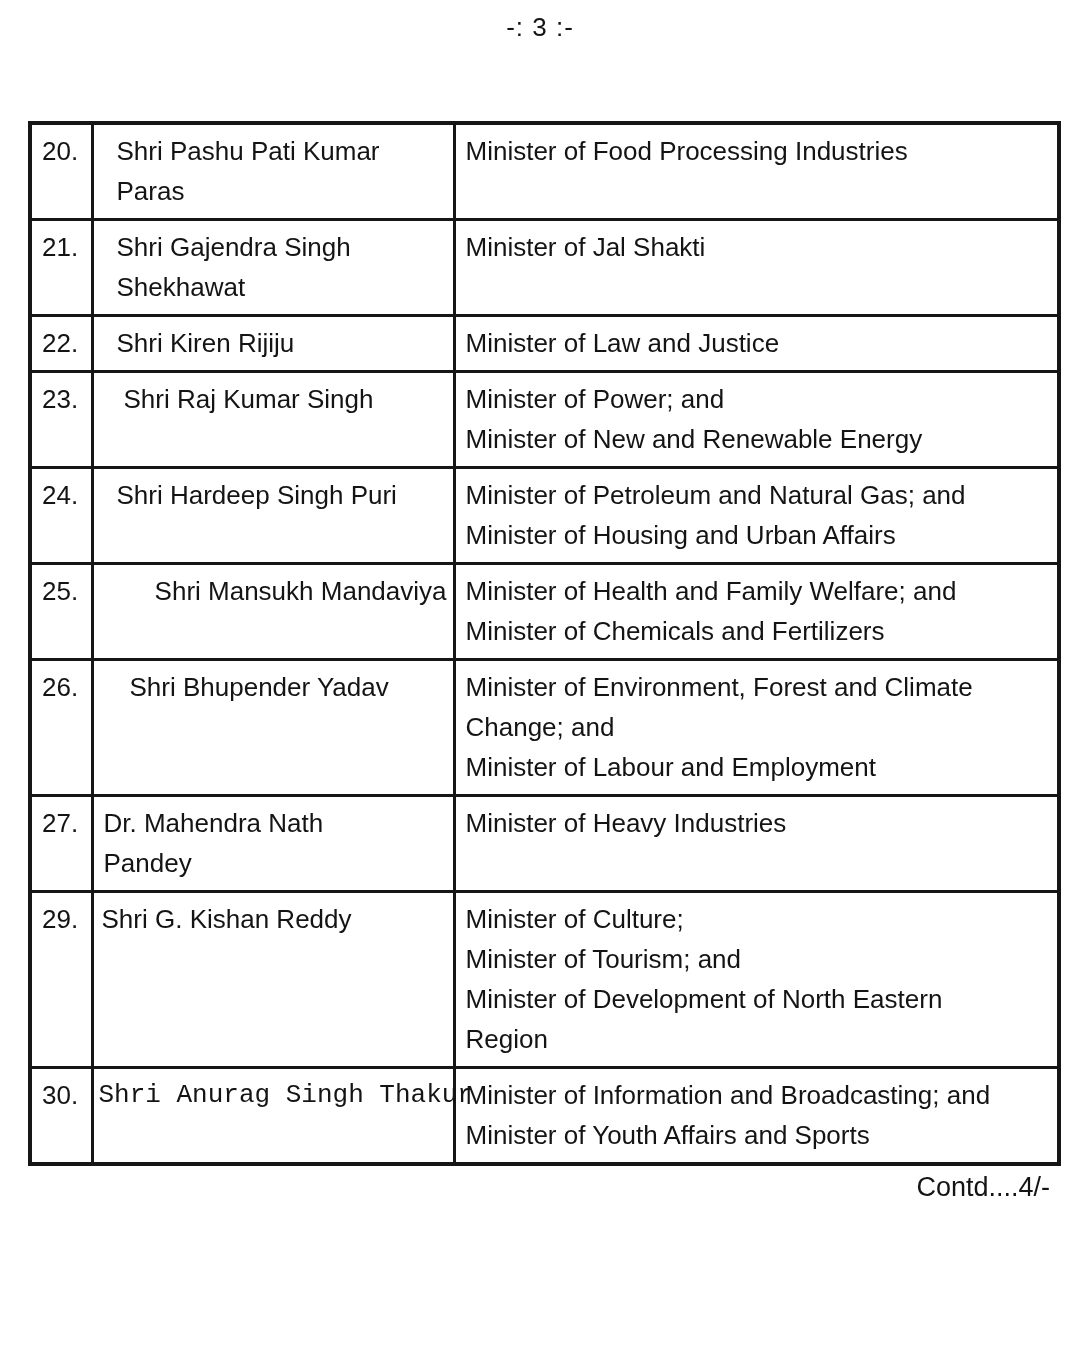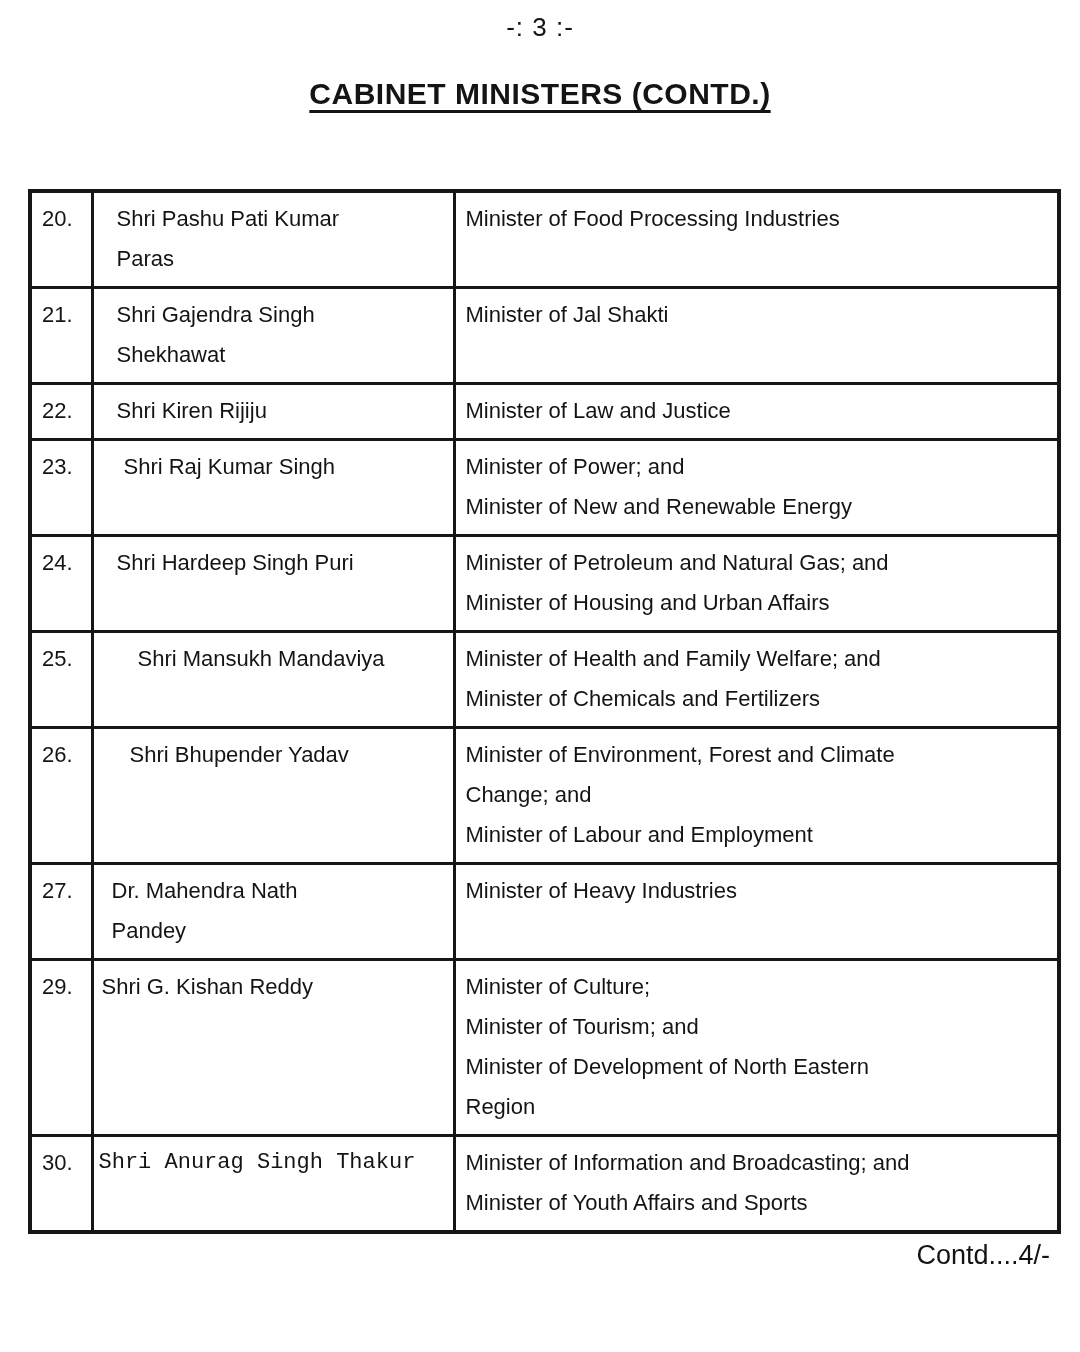--- a/index.html
+++ b/index.html
@@ -34,21 +34,21 @@
     margin: 78px 0 0 28px;
     width: 1029px;
     border: 4px solid #161616;
   }
   .col-no { width: 62px; }
   .col-name { width: 362px; }
   .col-portfolio { width: 605px; }
   td {
     border: 3px solid #161616;
     vertical-align: top;
-    font-size: 22px;
+    font-size: 26px;
     padding: 6px 6px 7px 9px;
   }
   td.no-cell { padding-left: 10px; }
   td.portfolio-cell { padding-left: 10px; }
   .cell-line {
     line-height: 40px;
     white-space: nowrap;
   }
   .footer-note {
     margin-top: 6px;
@@ -56,21 +56,20 @@
     padding-right: 30px;
     font-size: 27px;
   }
 </style>
 </head>
 <body>
 
 <div class="page">
   <div class="page-number">-: 3 :-</div>
 
-  <div class="doc-title">CABINET MINISTERS (CONTD.)</div>
 
   <table class="ministers-table">
     <colgroup>
       <col class="col-no">
       <col class="col-name">
       <col class="col-portfolio">
     </colgroup>
     <tbody id="table-body">
         <tr>
           <td class="no-cell">
@@ -128,21 +127,21 @@
           </td>
           <td class="portfolio-cell">
             <div class="cell-line">Minister of Petroleum and Natural Gas; and</div>
             <div class="cell-line">Minister of Housing and Urban Affairs</div>
           </td>
         </tr>
         <tr>
           <td class="no-cell">
             <div class="cell-line">25.</div>
           </td>
-          <td class="name-cell" style="padding-left: 44px;">
+          <td class="name-cell" style="padding-left: 44px; text-align: right;">
             <div class="cell-line">Shri Mansukh Mandaviya</div>
           </td>
           <td class="portfolio-cell">
             <div class="cell-line">Minister of Health and Family Welfare; and</div>
             <div class="cell-line">Minister of Chemicals and Fertilizers</div>
           </td>
         </tr>
         <tr>
           <td class="no-cell">
             <div class="cell-line">26.</div>
@@ -153,21 +152,21 @@
           <td class="portfolio-cell">
             <div class="cell-line">Minister of Environment, Forest and Climate</div>
             <div class="cell-line">Change; and</div>
             <div class="cell-line">Minister of Labour and Employment</div>
           </td>
         </tr>
         <tr>
           <td class="no-cell">
             <div class="cell-line">27.</div>
           </td>
-          <td class="name-cell" style="padding-left: 18px;">
+          <td class="name-cell" style="padding-left: 10px;">
             <div class="cell-line">Dr. Mahendra Nath</div>
             <div class="cell-line">Pandey</div>
           </td>
           <td class="portfolio-cell">
             <div class="cell-line">Minister of Heavy Industries</div>
           </td>
         </tr>
         <tr>
           <td class="no-cell">
             <div class="cell-line">29.</div>

